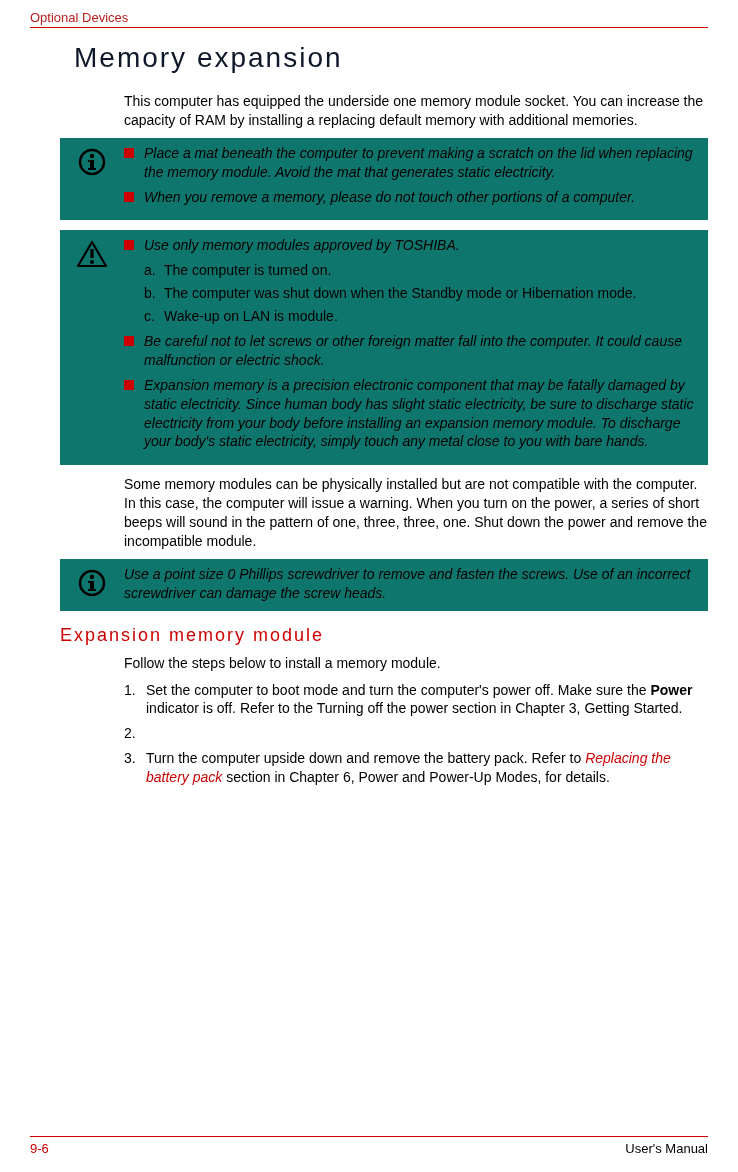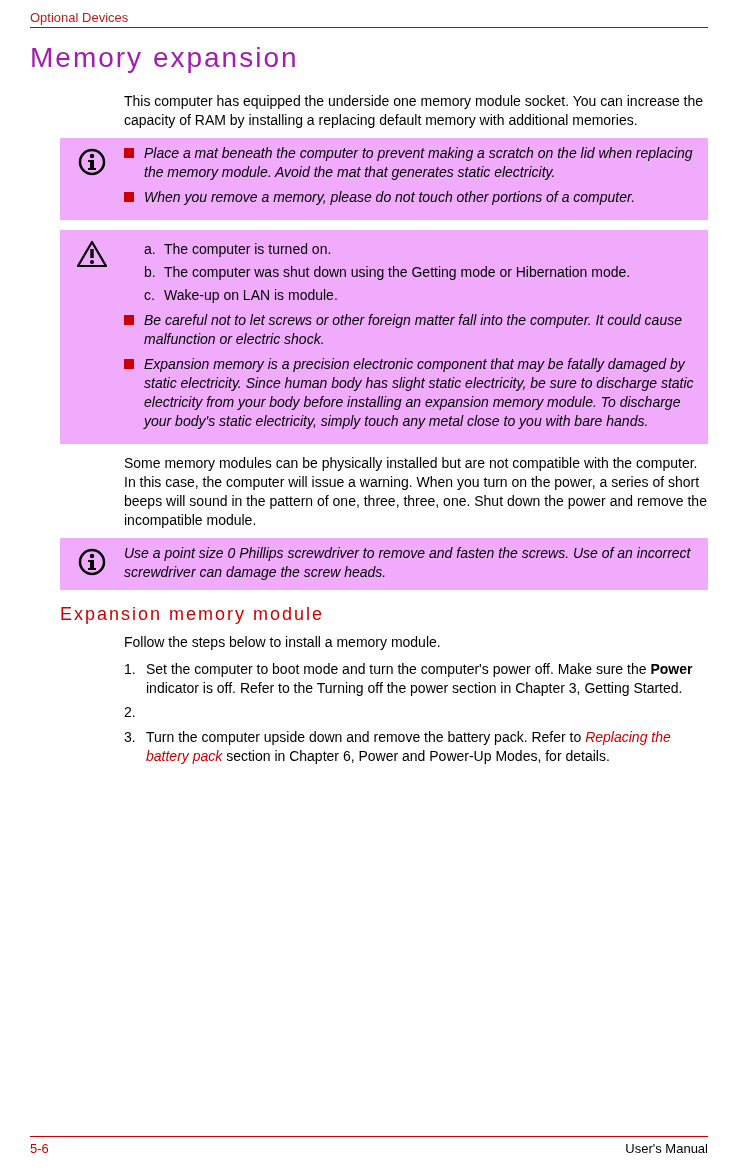--- a/index.html
+++ b/index.html
@@ -17,34 +17,35 @@
     color: #b91c1c;
   }
   .hr {
     height: 1px;
     background: #c00;
     margin-top: 2px;
     margin-bottom: 14px;
   }
   .h1 {
     font-size: 28px;
-    color: #a21caf;
+    color: #0f172a;
     letter-spacing: 2px;
     font-weight: normal;
     margin-bottom: 18px;
     font-family: "Trebuchet MS", Verdana, sans-serif;
+    margin-left: 44px;
   }
   .body-indent { margin-left: 94px; }
   .body-text {
     font-size: 14px;
     line-height: 1.35;
     margin-bottom: 8px;
   }
   .note-box {
-    background: #f0abfc;
+    background: #0f766e;
     display: flex;
     padding: 6px 10px 8px 0;
     margin-left: 30px;
     margin-bottom: 10px;
   }
   .note-icon-col {
     width: 64px;
     flex: 0 0 64px;
     display: flex;
     justify-content: center;
@@ -122,29 +123,33 @@
 
 <div class="note-box">
   <div class="note-icon-col">
     <svg width="32" height="28" viewBox="0 0 32 28">
       <polygon points="16,2 30,26 2,26" fill="none" stroke="#000" stroke-width="2.2" stroke-linejoin="round"></polygon>
       <rect x="14.3" y="9" width="3.4" height="9" fill="#000"></rect>
       <circle cx="16" cy="22" r="2" fill="#000"></circle>
     </svg>
   </div>
   <div class="note-content">
+    <div class="bullet-item">
+      <div class="bullet-square"></div>
+      <div class="bullet-text">Use only memory modules approved by TOSHIBA.</div>
+    </div>
     <div class="bullet-item" style="display:block;">
       <div class="sublist">
         <div class="sublist-item">
           <div class="sublist-letter">a.</div>
           <div>The computer is turned on.</div>
         </div>
         <div class="sublist-item">
           <div class="sublist-letter">b.</div>
-          <div>The computer was shut down using the Getting mode or Hibernation mode.</div>
+          <div>The computer was shut down when the Standby mode or Hibernation mode.</div>
         </div>
         <div class="sublist-item">
           <div class="sublist-letter">c.</div>
           <div>Wake-up on LAN is module.</div>
         </div>
       </div>
     </div>
     <div class="bullet-item">
       <div class="bullet-square"></div>
       <div class="bullet-text">Be careful not to let screws or other foreign matter fall into the computer. It could cause malfunction or electric shock.</div>
@@ -187,15 +192,15 @@
   </div>
   <div class="ol-item">
     <div class="ol-num">3.</div>
     <div>
       <span>Turn the computer upside down and remove the battery pack. Refer to </span><span class="link">Replacing the battery pack</span><span> section in Chapter 6, Power and Power-Up Modes, for details.</span>
     </div>
   </div>
 </div>
 
 <div class="footer">
-  <span class="pnum">5-6</span>
+  <span class="pnum">9-6</span>
   <span>User's Manual</span>
 </div>
 
 </body></html>

